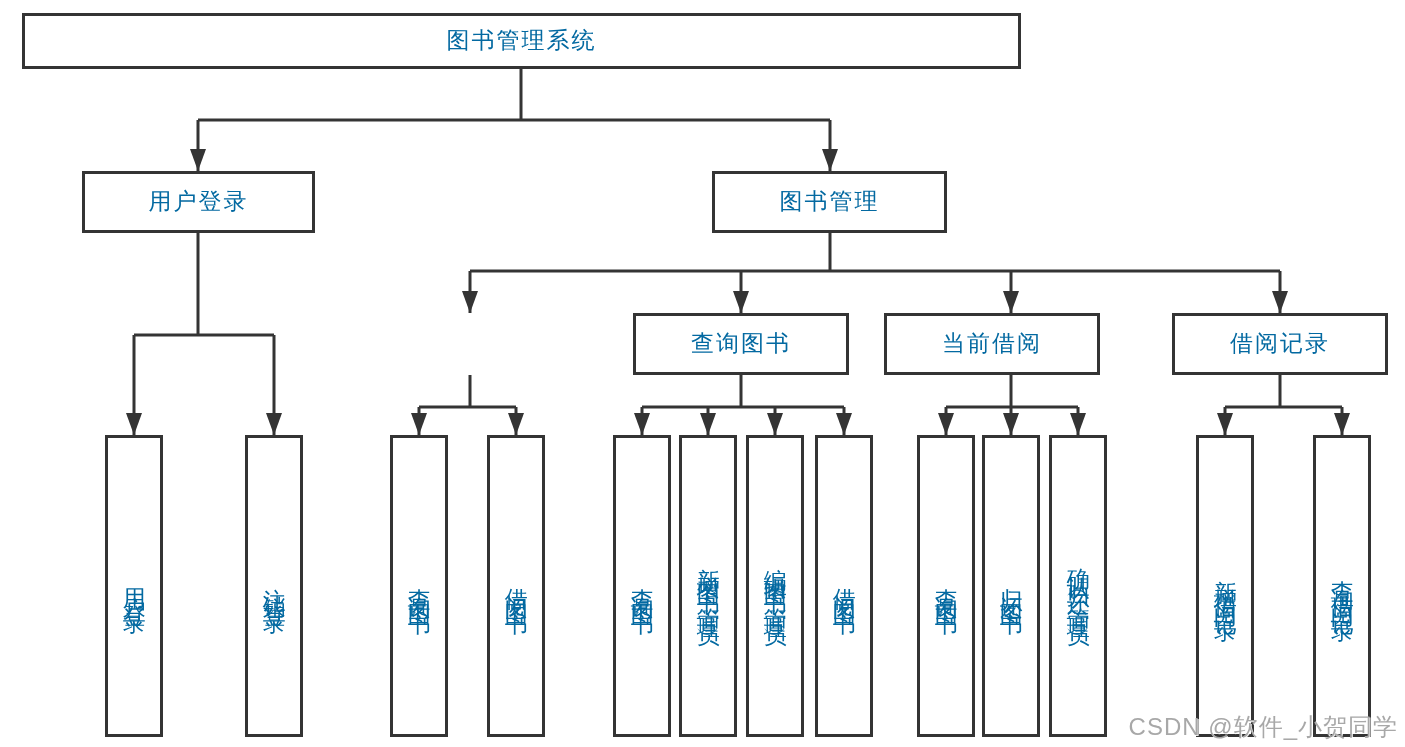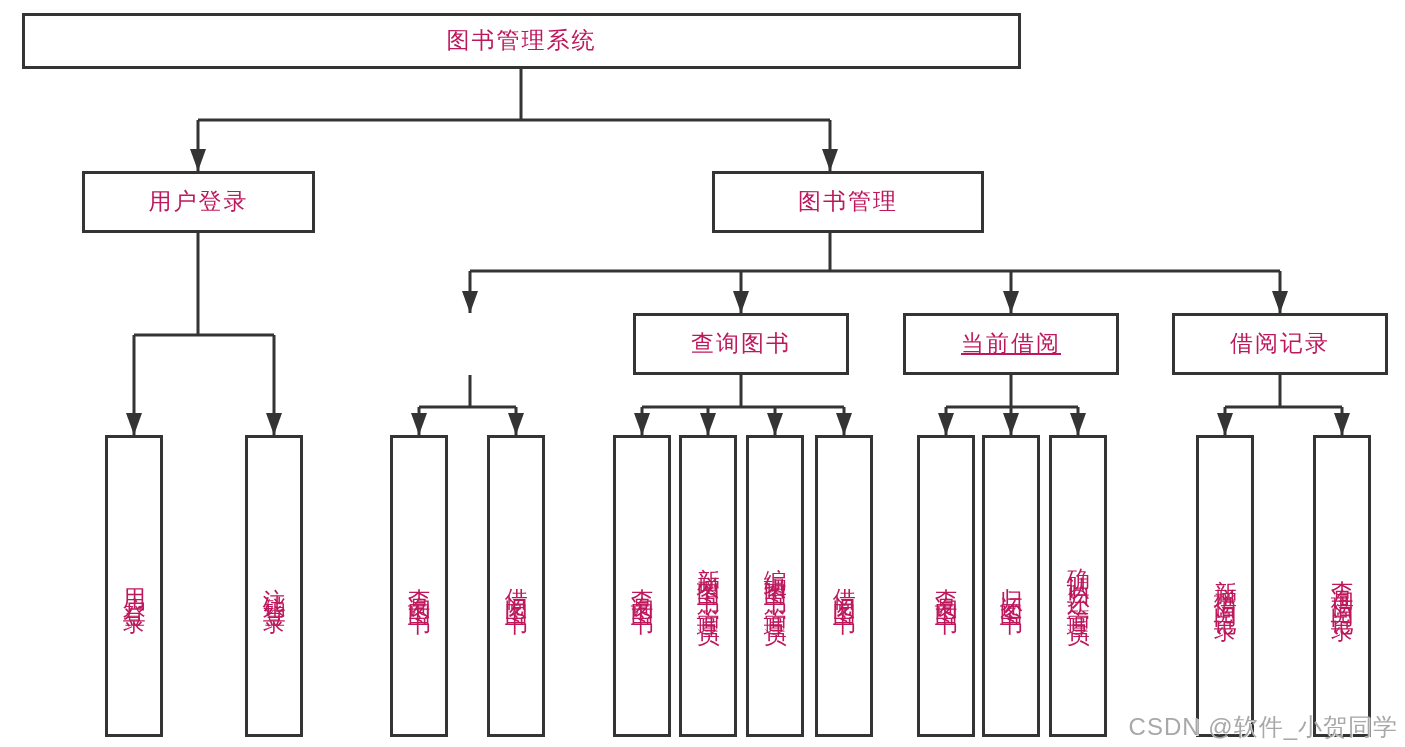--- a/index.html
+++ b/index.html
@@ -19,21 +19,21 @@
     position: absolute;
     left: 0;
     top: 0;
     z-index: 1;
   }
   .node {
     position: absolute;
     box-sizing: border-box;
     border: 3px solid #343434;
     background: #ffffff;
-    color: #be185d;
+    color: #0369a1;
     display: flex;
     align-items: center;
     justify-content: center;
     font-size: 23px;
     letter-spacing: 2px;
     z-index: 2;
     text-align: center;
     line-height: 1.2;
   }
   .vnode {
@@ -102,24 +102,24 @@
       <polygon points="1003,413 1019,413 1011,435"></polygon>
       <polygon points="1070,413 1086,413 1078,435"></polygon>
       <polygon points="1217,413 1233,413 1225,435"></polygon>
       <polygon points="1334,413 1350,413 1342,435"></polygon>
     </g>
   </svg>
 
   <div class="node" style="left:22px;top:13px;width:999px;height:56px;">图书管理系统</div>
 
   <div class="node" style="left:82px;top:171px;width:233px;height:62px;">用户登录</div>
-  <div class="node" style="left:712px;top:171px;width:272px;height:62px;">图书管理</div>
+  <div class="node" style="left:712px;top:171px;width:235px;height:62px;">图书管理</div>
 
   <div class="node lvl2" style="left:633px;">查询图书</div>
-  <div class="node lvl2" style="left:903px;text-decoration:underline;">当前借阅</div>
+  <div class="node lvl2" style="left:884px;">当前借阅</div>
   <div class="node lvl2" style="left:1172px;">借阅记录</div>
 
   <div class="node vnode" style="left:105px;">用户登录</div>
   <div class="node vnode" style="left:245px;">注销登录</div>
 
   <div class="node vnode" style="left:390px;">查询图书</div>
   <div class="node vnode" style="left:487px;">借阅图书</div>
 
   <div class="node vnode" style="left:613px;">查询图书</div>
   <div class="node vnode" style="left:679px;">新增图书（管理员）</div>

